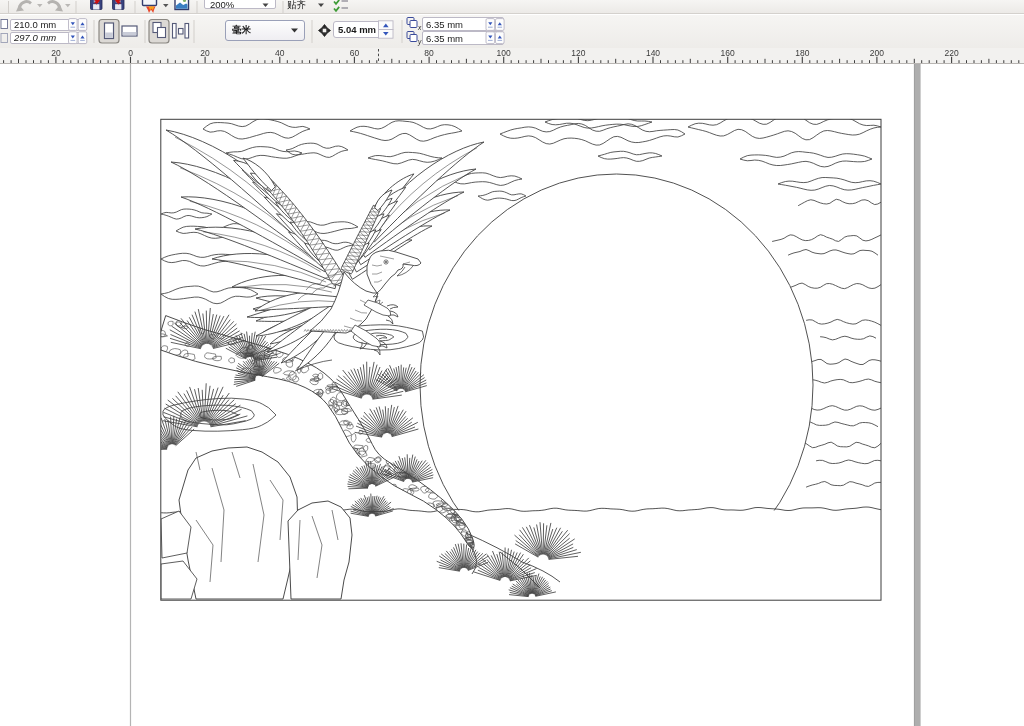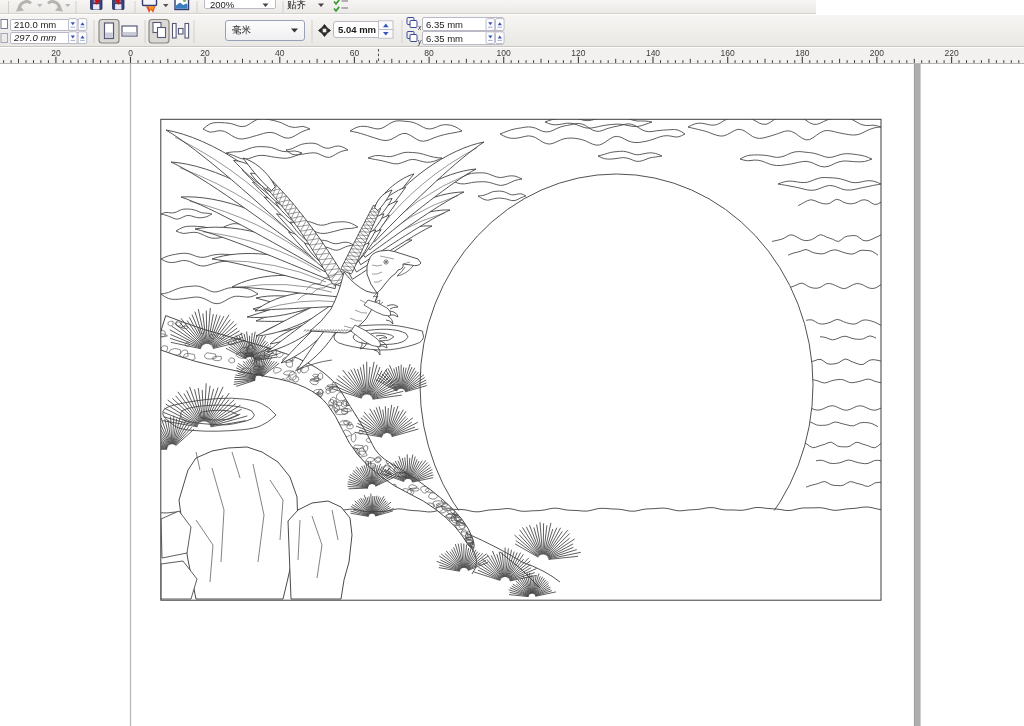--- a/index.html
+++ b/index.html
@@ -1,22 +1,22 @@
 <!DOCTYPE html>
 <html><head>
 <meta charset="utf-8">
 <style>
 * { margin:0; padding:0; box-sizing:border-box; }
 html,body { width:1024px; height:726px; background:#fff; overflow:hidden;
   font-family:"Liberation Sans", sans-serif; }
 #stage { position:relative; width:1024px; height:726px; }
 .abs { position:absolute; }
-#tb1 { left:0; top:0; width:816px; height:14px;
+#tb1 { left:0; top:0; width:1024px; height:14px;
   background:linear-gradient(#f6f5f3,#eceae7); border-bottom:1px solid #d4d1cd; overflow:hidden; }
-#pbar { left:0; top:15px; width:1024px; height:32px;
+#pbar { left:0; top:15px; width:1024px; height:48px;
   background:linear-gradient(#f6f5f3,#eae8e5); border-bottom:1px solid #c9c6c2; overflow:hidden; }
 #ruler { left:0; top:48px; width:1024px; height:16px; }
 #cnv { left:0; top:64px; width:1024px; height:662px; background:#fff; }
 .txt { position:absolute; color:#1a1a1a; font-size:9.5px; line-height:10px; white-space:nowrap; }
 .box { position:absolute; background:#fff; border:1px solid #bcb9c6; border-radius:2px; }
 .combo { position:absolute; background:linear-gradient(#fdfdfd,#efeef2); border:1px solid #9aa0b8; border-radius:3px; }
 </style>
 </head>
 <body>
 <div id="stage">
@@ -59,21 +59,21 @@
 <line x1="341.5" y1="8" x2="348" y2="8" stroke="#9a97a0" stroke-width="1.5"></line>
       </svg>
   </div>
   <div id="pbar" class="abs">
     <div class="box" style="left:10px; top:3.5px; width:77px; height:12.5px;"></div>
     <div class="box" style="left:10px; top:16.5px; width:77px; height:12.5px;"></div>
     <div class="txt" style="left:14px; top:5px;">210.0 mm</div>
     <div class="txt" style="left:14px; top:18px;font-style:italic;">297.0 mm</div>
     <div class="txt" style="left:200px; top:11px;margin-top:36px;">单位:</div>
     <div class="combo" style="left:225px; top:5px; width:80px; height:21px;"></div>
-    <div class="txt" style="left:232px; top:10px;">毫米</div>
+    <div class="txt" style="left:232px; top:10px;font-weight:bold;">毫米</div>
     <div class="box" style="left:333px; top:5.8px; width:60px; height:17.4px; border-radius:3px;"></div>
     <div class="txt" style="left:338px; top:9.5px;font-weight:bold;">5.04 mm</div>
     <div class="box" style="left:422px; top:2px; width:82px; height:13.8px;"></div>
     <div class="box" style="left:422px; top:16.3px; width:82px; height:13.8px;"></div>
     <div class="txt" style="left:426px; top:4.5px;">6.35 mm</div>
     <div class="txt" style="left:426px; top:18.5px;">6.35 mm</div>
     <svg class="abs" style="left:0;top:0" width="1024" height="32" viewBox="0 0 1024 32">
         <rect x="1" y="4.5" width="6.5" height="9" fill="#fff" stroke="#6a6f8e" stroke-width="0.9"></rect>
 <rect x="1" y="18.5" width="6.5" height="9" fill="none" stroke="#9a9eb4" stroke-width="0.9"></rect>
 <rect x="68.5" y="3.6" width="8.6" height="11.8" rx="1.5" fill="#fdfdfd" stroke="#b9b6c4" stroke-width="0.9"></rect>

